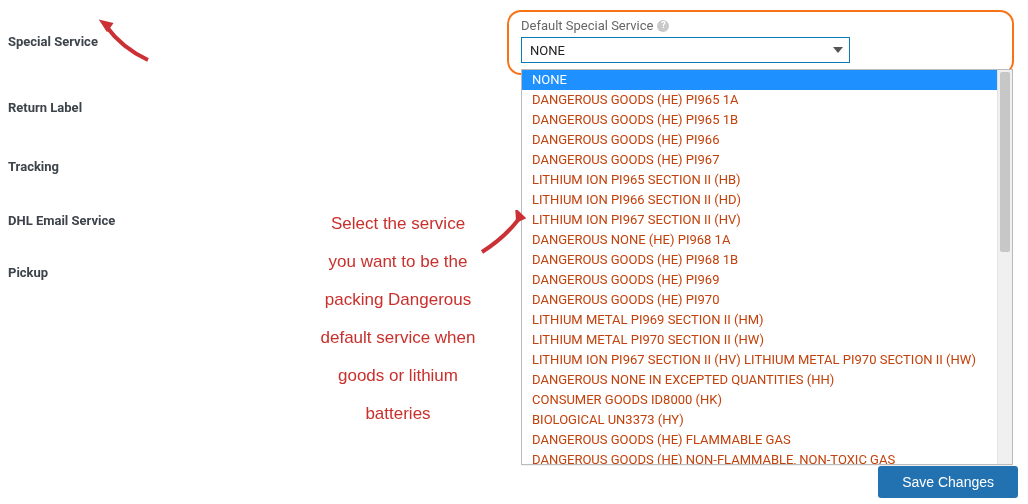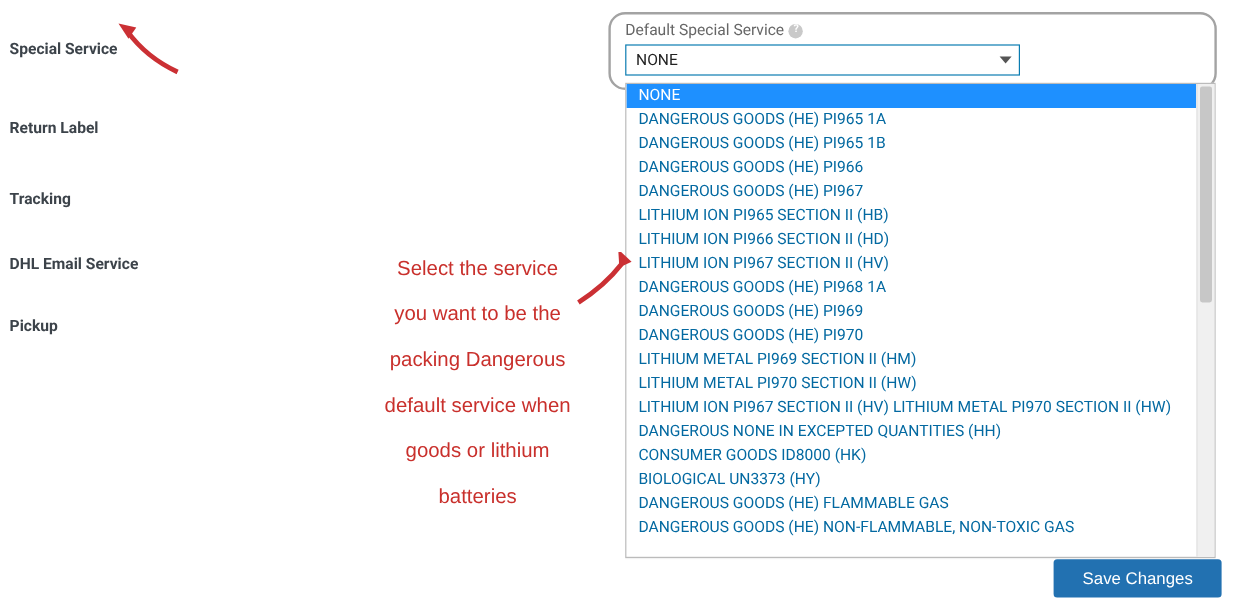--- a/index.html
+++ b/index.html
@@ -34,21 +34,21 @@
     .nav-item.pos-pickup  { margin-top: 35px; }
 
     .field-area {
       position: absolute;
       left: 507px;
       top: 10px;
       right: 14px;
     }
     .field-wrap {
       position: relative;
-      border: 2px solid #a3a3a3;
+      border: 2px solid #f97316;
       border-radius: 14px;
       padding: 6px 12px 10px 12px;
     }
     .field-label {
       color: #666;
       font-size: 13px;
       margin-bottom: 4px;
       display: flex;
       align-items: center;
       gap: 4px;
@@ -100,21 +100,21 @@
     .dd-inner {
       position: absolute;
       left: 0; top: 0; right: 15px; bottom: 0;
       overflow: hidden;
     }
     .dd-option {
       height: 20px;
       line-height: 20px;
       padding: 0 10px;
       font-size: 13px;
-      color: #0369a1;
+      color: #c2410c;
       white-space: nowrap;
       overflow: hidden;
       text-overflow: clip;
       cursor: pointer;
     }
     .dd-option.selected {
       background: #1e90ff;
       color: #fff;
     }
     .scrollbar {
@@ -200,21 +200,22 @@
   <div class="dropdown">
     <div class="dd-inner">
       <div class="dd-option selected">NONE</div>
       <div class="dd-option">DANGEROUS GOODS (HE) PI965 1A</div>
       <div class="dd-option">DANGEROUS GOODS (HE) PI965 1B</div>
       <div class="dd-option">DANGEROUS GOODS (HE) PI966</div>
       <div class="dd-option">DANGEROUS GOODS (HE) PI967</div>
       <div class="dd-option">LITHIUM ION PI965 SECTION II (HB)</div>
       <div class="dd-option">LITHIUM ION PI966 SECTION II (HD)</div>
       <div class="dd-option">LITHIUM ION PI967 SECTION II (HV)</div>
-      <div class="dd-option">DANGEROUS GOODS (HE) PI968 1A</div>
+      <div class="dd-option">DANGEROUS NONE (HE) PI968 1A</div>
+      <div class="dd-option">DANGEROUS GOODS (HE) PI968 1B</div>
       <div class="dd-option">DANGEROUS GOODS (HE) PI969</div>
       <div class="dd-option">DANGEROUS GOODS (HE) PI970</div>
       <div class="dd-option">LITHIUM METAL PI969 SECTION II (HM)</div>
       <div class="dd-option">LITHIUM METAL PI970 SECTION II (HW)</div>
       <div class="dd-option">LITHIUM ION PI967 SECTION II (HV) LITHIUM METAL PI970 SECTION II (HW)</div>
       <div class="dd-option">DANGEROUS NONE IN EXCEPTED QUANTITIES (HH)</div>
       <div class="dd-option">CONSUMER GOODS ID8000 (HK)</div>
       <div class="dd-option">BIOLOGICAL UN3373 (HY)</div>
       <div class="dd-option">DANGEROUS GOODS (HE) FLAMMABLE GAS</div>
       <div class="dd-option">DANGEROUS GOODS (HE) NON-FLAMMABLE, NON-TOXIC GAS</div>

